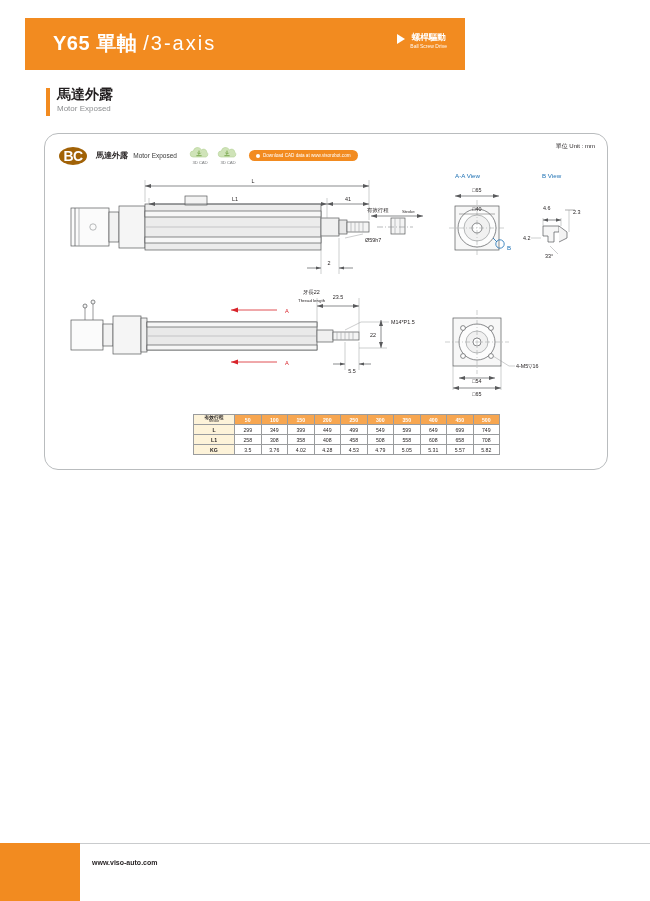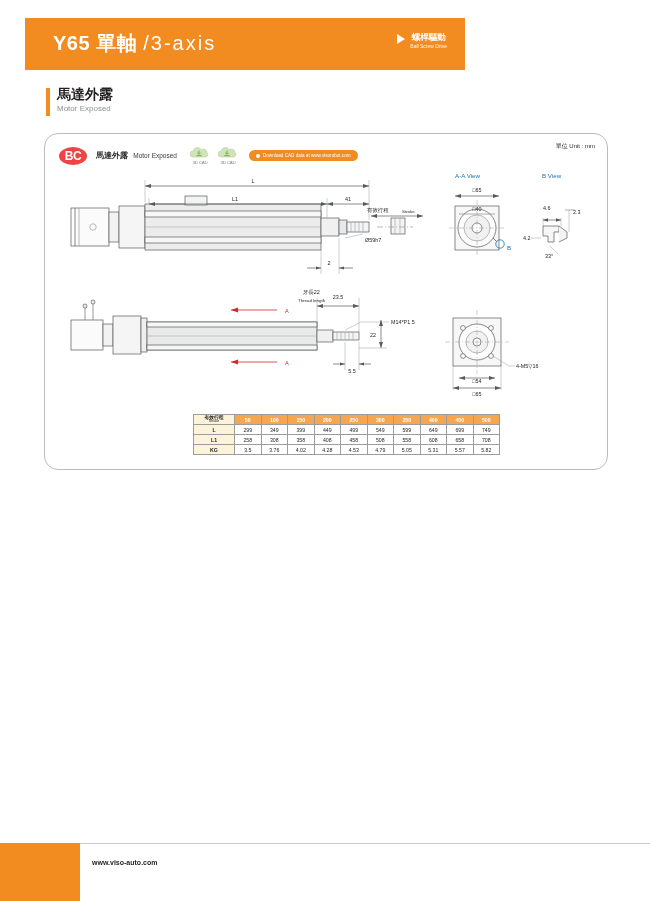--- a/index.html
+++ b/index.html
@@ -51,22 +51,22 @@
   .card{
     position:absolute;left:44px;top:133px;width:562px;height:335px;
     border:1px solid #b9bcbe;border-radius:14px;background:#fff;
   }
   .unit{
     position:absolute;right:12px;top:8px;font-size:6px;color:#231f20;
   }
   
   .badge-row{position:absolute;left:14px;top:12px;display:flex;align-items:center;}
   .bc{
-    width:28px;height:18px;border-radius:50%;background:#ef4444;color:#fff;
-    font-size:12px;font-weight:bold;display:flex;align-items:center;justify-content:center;
+    width:28px;height:18px;border-radius:50%;background:#a16207;color:#fff;
+    font-size:14px;font-weight:bold;display:flex;align-items:center;justify-content:center;
     letter-spacing:-.5px;
   }
   .badge-lbl{margin-left:6px;font-size:8px;font-weight:bold;white-space:nowrap;}
   .badge-lbl span{font-weight:normal;font-size:6.5px;color:#3a3a3a;margin-left:3px;}
   .cadwrap{display:flex;margin-left:8px;align-items:flex-end;}
   .cad{width:26px;text-align:center;margin-left:2px;}
   .cad svg{display:block;margin:0 auto;}
   .cad .cl{font-size:4.4px;color:#7b7d7f;letter-spacing:-.2px;}
   .dlbtn{
     margin-left:8px;height:11px;border-radius:6px;background:#f28b20;color:#fff;

